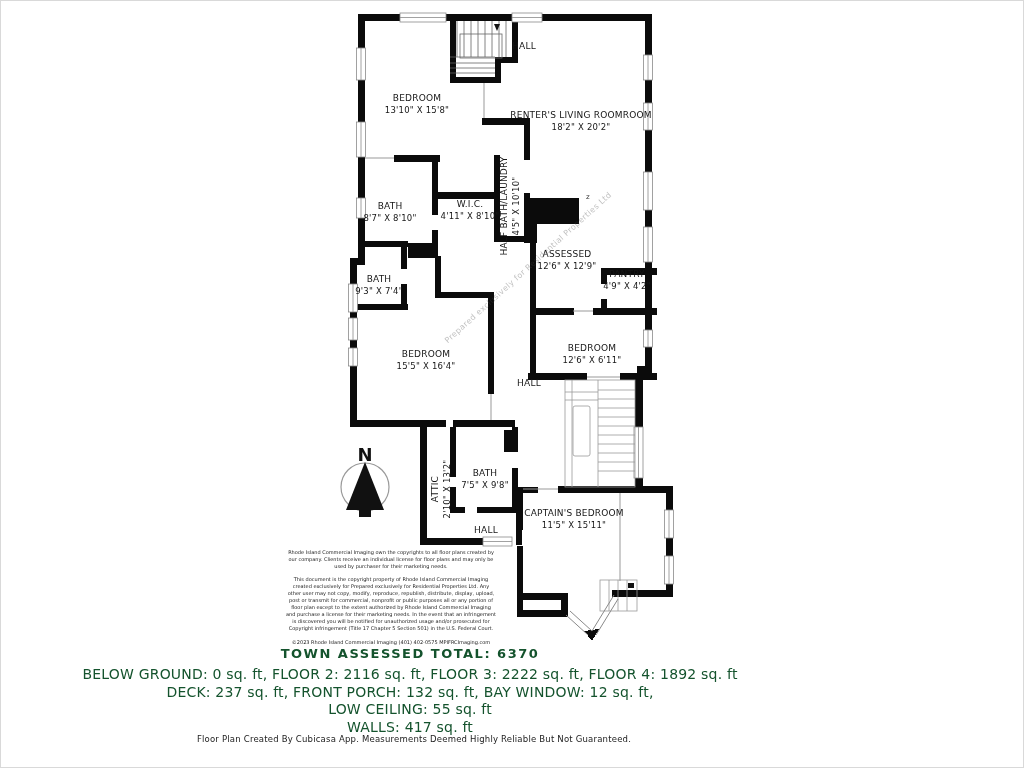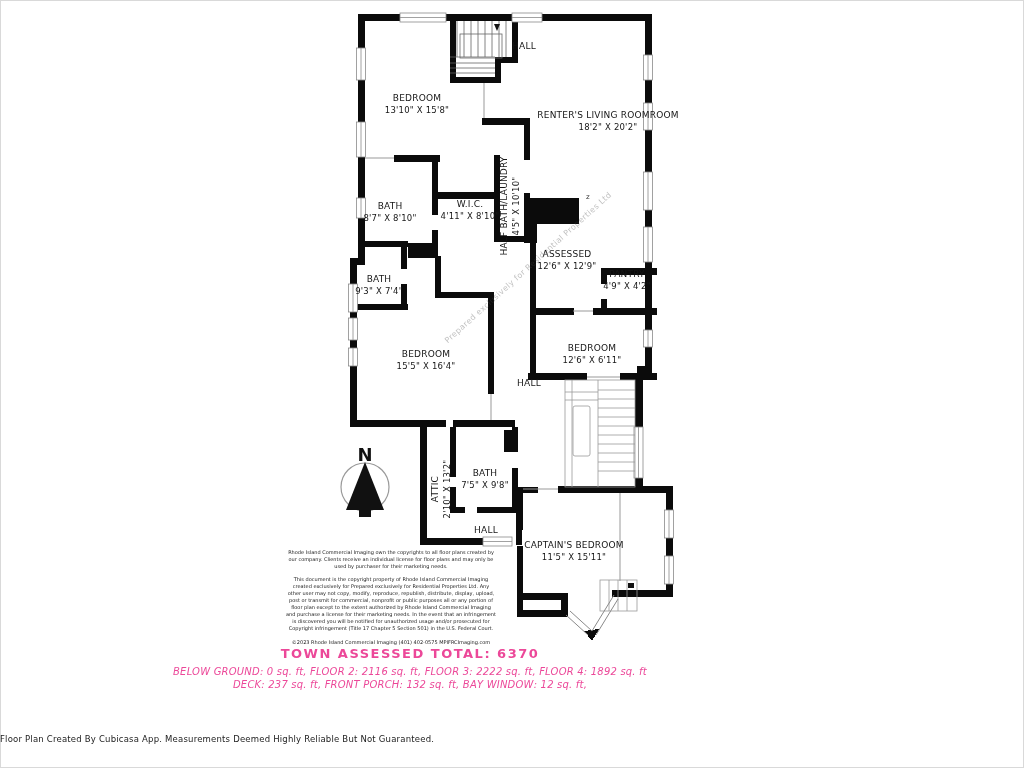--- a/index.html
+++ b/index.html
@@ -11,24 +11,24 @@
   .lbl .dims{font-size:8.5px;}
   .lbl.vert{transform:translate(-50%,-50%) rotate(-90deg);}
   #watermark{position:absolute;left:449px;top:336px;transform:rotate(-42deg);transform-origin:left bottom;
        font-size:8px;color:rgba(70,70,70,.34);letter-spacing:.4px;white-space:nowrap;}
   #stray-z{position:absolute;left:586px;top:193px;font-size:7px;color:#333;}
   #copyright{position:absolute;left:286px;top:549px;width:210px;text-align:center;
        font-size:5px;line-height:1.4;color:#222;}
   #copyright p{margin:0;}
   #copyright p.gap1{margin-top:6px;}
   #copyright p.gap2{margin-top:7px;}
-  #summary{position:absolute;left:0;top:646px;width:820px;text-align:center;color:#ec4899;}
+  #summary{position:absolute;left:0;top:646px;width:820px;text-align:center;color:#14532d;}
   .sum-title{font-size:13px;font-weight:700;letter-spacing:1.5px;margin-bottom:5px;}
-  .sum-line{font-size:10px;line-height:1.25;letter-spacing:.2px;font-style:italic;}
-  #footer-note{position:absolute;left:0;top:734px;width:828px;
+  .sum-line{font-size:14px;line-height:1.25;letter-spacing:.2px;}
+  #footer-note{position:absolute;left:0;top:734px;width:828px;text-align:center;
        font-size:8.5px;color:#222;letter-spacing:.2px;}
 </style>
 </head>
 <body>
 
 <div id="stage">
 
   <svg id="plan-svg" width="1024" height="768" viewBox="0 0 1024 768">
 
     <g fill="#0b0b0b" shape-rendering="crispEdges">
@@ -216,21 +216,21 @@
     </g>
   </svg>
 
   <div class="lbl" style="left:417px;top:104px">
     <div>BEDROOM</div>
     <div class="dims">13'10" X 15'8"</div>
   </div>
   <div class="lbl" style="left:524px;top:47px">
     <div>HALL</div>
   </div>
-  <div class="lbl" style="left:608px;top:121px">
+  <div class="lbl" style="left:581px;top:121px">
     <div>RENTER'S LIVING ROOMROOM</div>
     <div class="dims">18'2" X 20'2"</div>
   </div>
   <div class="lbl" style="left:390px;top:212px">
     <div>BATH</div>
     <div class="dims">8'7" X 8'10"</div>
   </div>
   <div class="lbl" style="left:470px;top:210px">
     <div>W.I.C.</div>
     <div class="dims">4'11" X 8'10"</div>
@@ -266,34 +266,36 @@
     <div>ATTIC</div>
     <div class="dims">2'10" X 13'2"</div>
   </div>
   <div class="lbl" style="left:485px;top:479px">
     <div>BATH</div>
     <div class="dims">7'5" X 9'8"</div>
   </div>
   <div class="lbl" style="left:486px;top:531px">
     <div>HALL</div>
   </div>
-  <div class="lbl" style="left:574px;top:551px">
+  <div class="lbl" style="left:574px;top:519px">
     <div>CAPTAIN'S BEDROOM</div>
     <div class="dims">11'5" X 15'11"</div>
   </div>
 
   <div id="watermark">Prepared exclusively for Residential Properties Ltd</div>
   <div id="stray-z">z</div>
 
   <div id="copyright">
     <p>Rhode Island Commercial Imaging own the copyrights to all floor plans created by our company. Clients receive an individual license for floor plans and may only be used by purchaser for their marketing needs.</p>
     <p class="gap1">This document is the copyright property of Rhode Island Commercial Imaging created exclusively for Prepared exclusively for Residential Properties Ltd. Any other user may not copy, modify, reproduce, republish, distribute, display, upload, post or transmit for commercial, nonprofit or public purposes all or any portion of floor plan except to the extent authorized by Rhode Island Commercial Imaging and purchase a license for their marketing needs. In the event that an infringement is discovered you will be notified for unauthorized usage and/or prosecuted for Copyright infringement (Title 17 Chapter 5 Section 501) in the U.S. Federal Court.</p>
     <p class="gap2">©2023 Rhode Island Commercial Imaging (401) 402-0575 MPIFRCImaging.com</p>
   </div>
 
   <div id="summary">
     <div class="sum-title">TOWN ASSESSED TOTAL: 6370</div>
     <div class="sum-line">BELOW GROUND: 0 sq. ft, FLOOR 2: 2116 sq. ft, FLOOR 3: 2222 sq. ft, FLOOR 4: 1892 sq. ft</div>
     <div class="sum-line">DECK: 237 sq. ft, FRONT PORCH: 132 sq. ft, BAY WINDOW: 12 sq. ft,</div>
+    <div class="sum-line">LOW CEILING: 55 sq. ft</div>
+    <div class="sum-line">WALLS: 417 sq. ft</div>
   </div>
 
   <div id="footer-note">Floor Plan Created By Cubicasa App. Measurements Deemed Highly Reliable But Not Guaranteed.</div>
 </div>
 
 </body></html>

